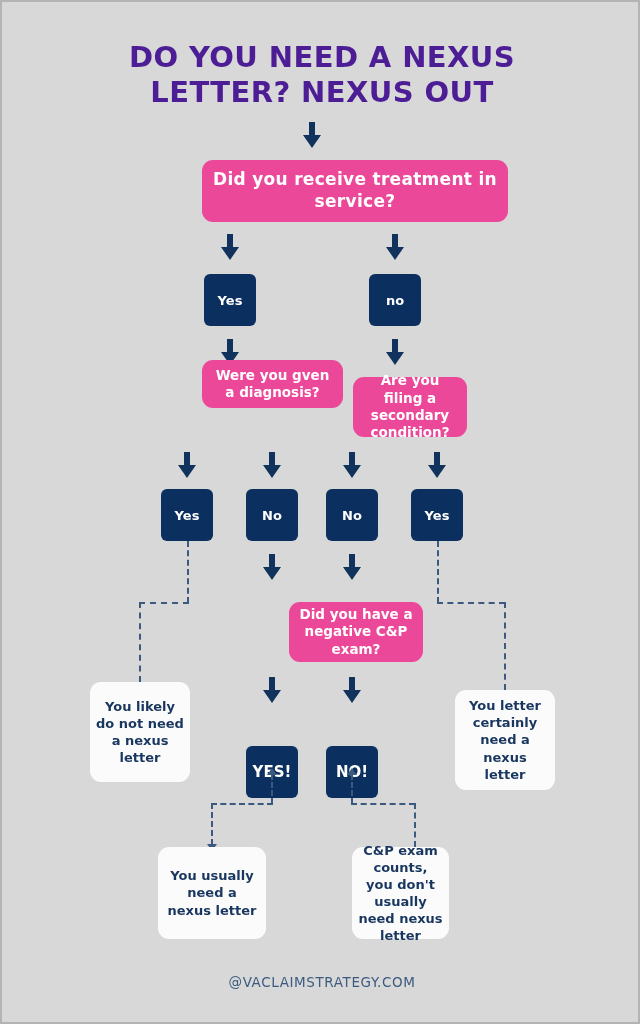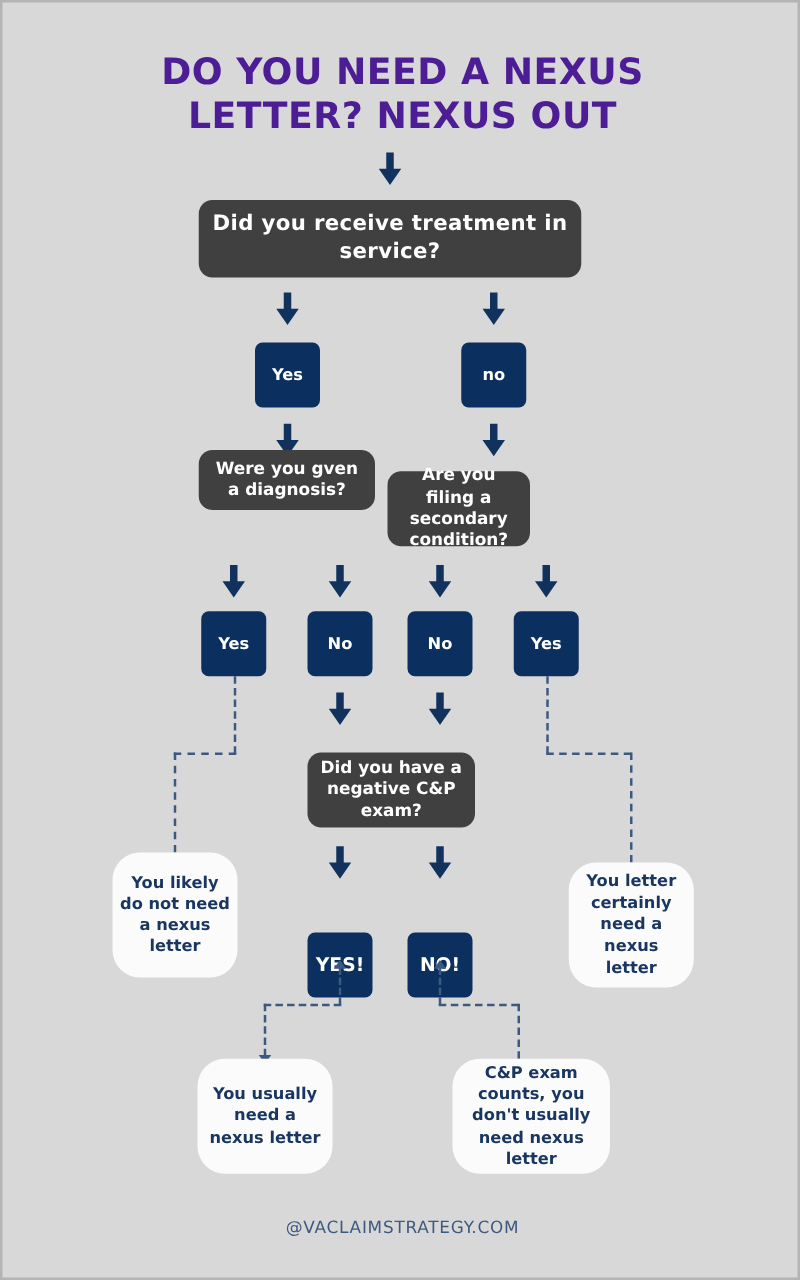--- a/index.html
+++ b/index.html
@@ -35,46 +35,47 @@
   
   .node {
     position: absolute;
     box-sizing: border-box;
     display: flex;
     align-items: center;
     justify-content: center;
     text-align: center;
   }
   .q-box {
-    background: #404040;
+    background: #ec4899;
     color: #ffffff;
     border-radius: 11px;
     font-weight: bold;
     line-height: 1.28;
     padding: 20px 10px;
+    margin-left: 43px;
   }
   .q-main {
     font-size: 17px;
     letter-spacing: 0.3px;
   }
   .q-sub {
     font-size: 13.5px;
   }
   .a-box {
     background: #0b2f5e;
     color: #ffffff;
     border-radius: 6px;
     font-weight: bold;
     font-size: 13px;
   }
   .a-box.emph { font-size: 15px; margin-top: 32px; }
   .w-box {
     background: #fbfbfb;
     color: #18365f;
-    border-radius: 22px;
+    border-radius: 11px;
     font-weight: bold;
     font-size: 13px;
     line-height: 1.32;
     padding: 4px 6px;
   }
 
   
   .arrow-down {
     position: absolute;
     width: 18px;
@@ -241,17 +242,17 @@
   <div class="dash-h" style="left:209px; top:801px; width:62px;"></div>
   <div class="dash-v" style="left:209px; top:801px; height:42px;"></div>
   <div class="dash-arrow-down" style="left:205px; top:842px;"></div>
 
   <div class="dash-arrow-up" style="left:345px; top:766px;"></div>
   <div class="dash-v" style="left:349px; top:772px; height:30px;"></div>
   <div class="dash-h" style="left:349px; top:801px; width:64px;"></div>
   <div class="dash-v" style="left:412px; top:801px; height:44px;"></div>
 
   <div class="node w-box" style="left:156px; top:845px; width:108px; height:92px;">You usually need a nexus letter</div>
-  <div class="node w-box" style="left:360px; top:845px; width:126px; height:92px;">C&amp;P exam counts, you don't usually need nexus letter</div>
+  <div class="node w-box" style="left:350px; top:845px; width:97px; height:92px;">C&amp;P exam counts, you don't usually need nexus letter</div>
 
   <div id="footer">@VACLAIMSTRATEGY.COM</div>
 
 </div>
 
 </body></html>

